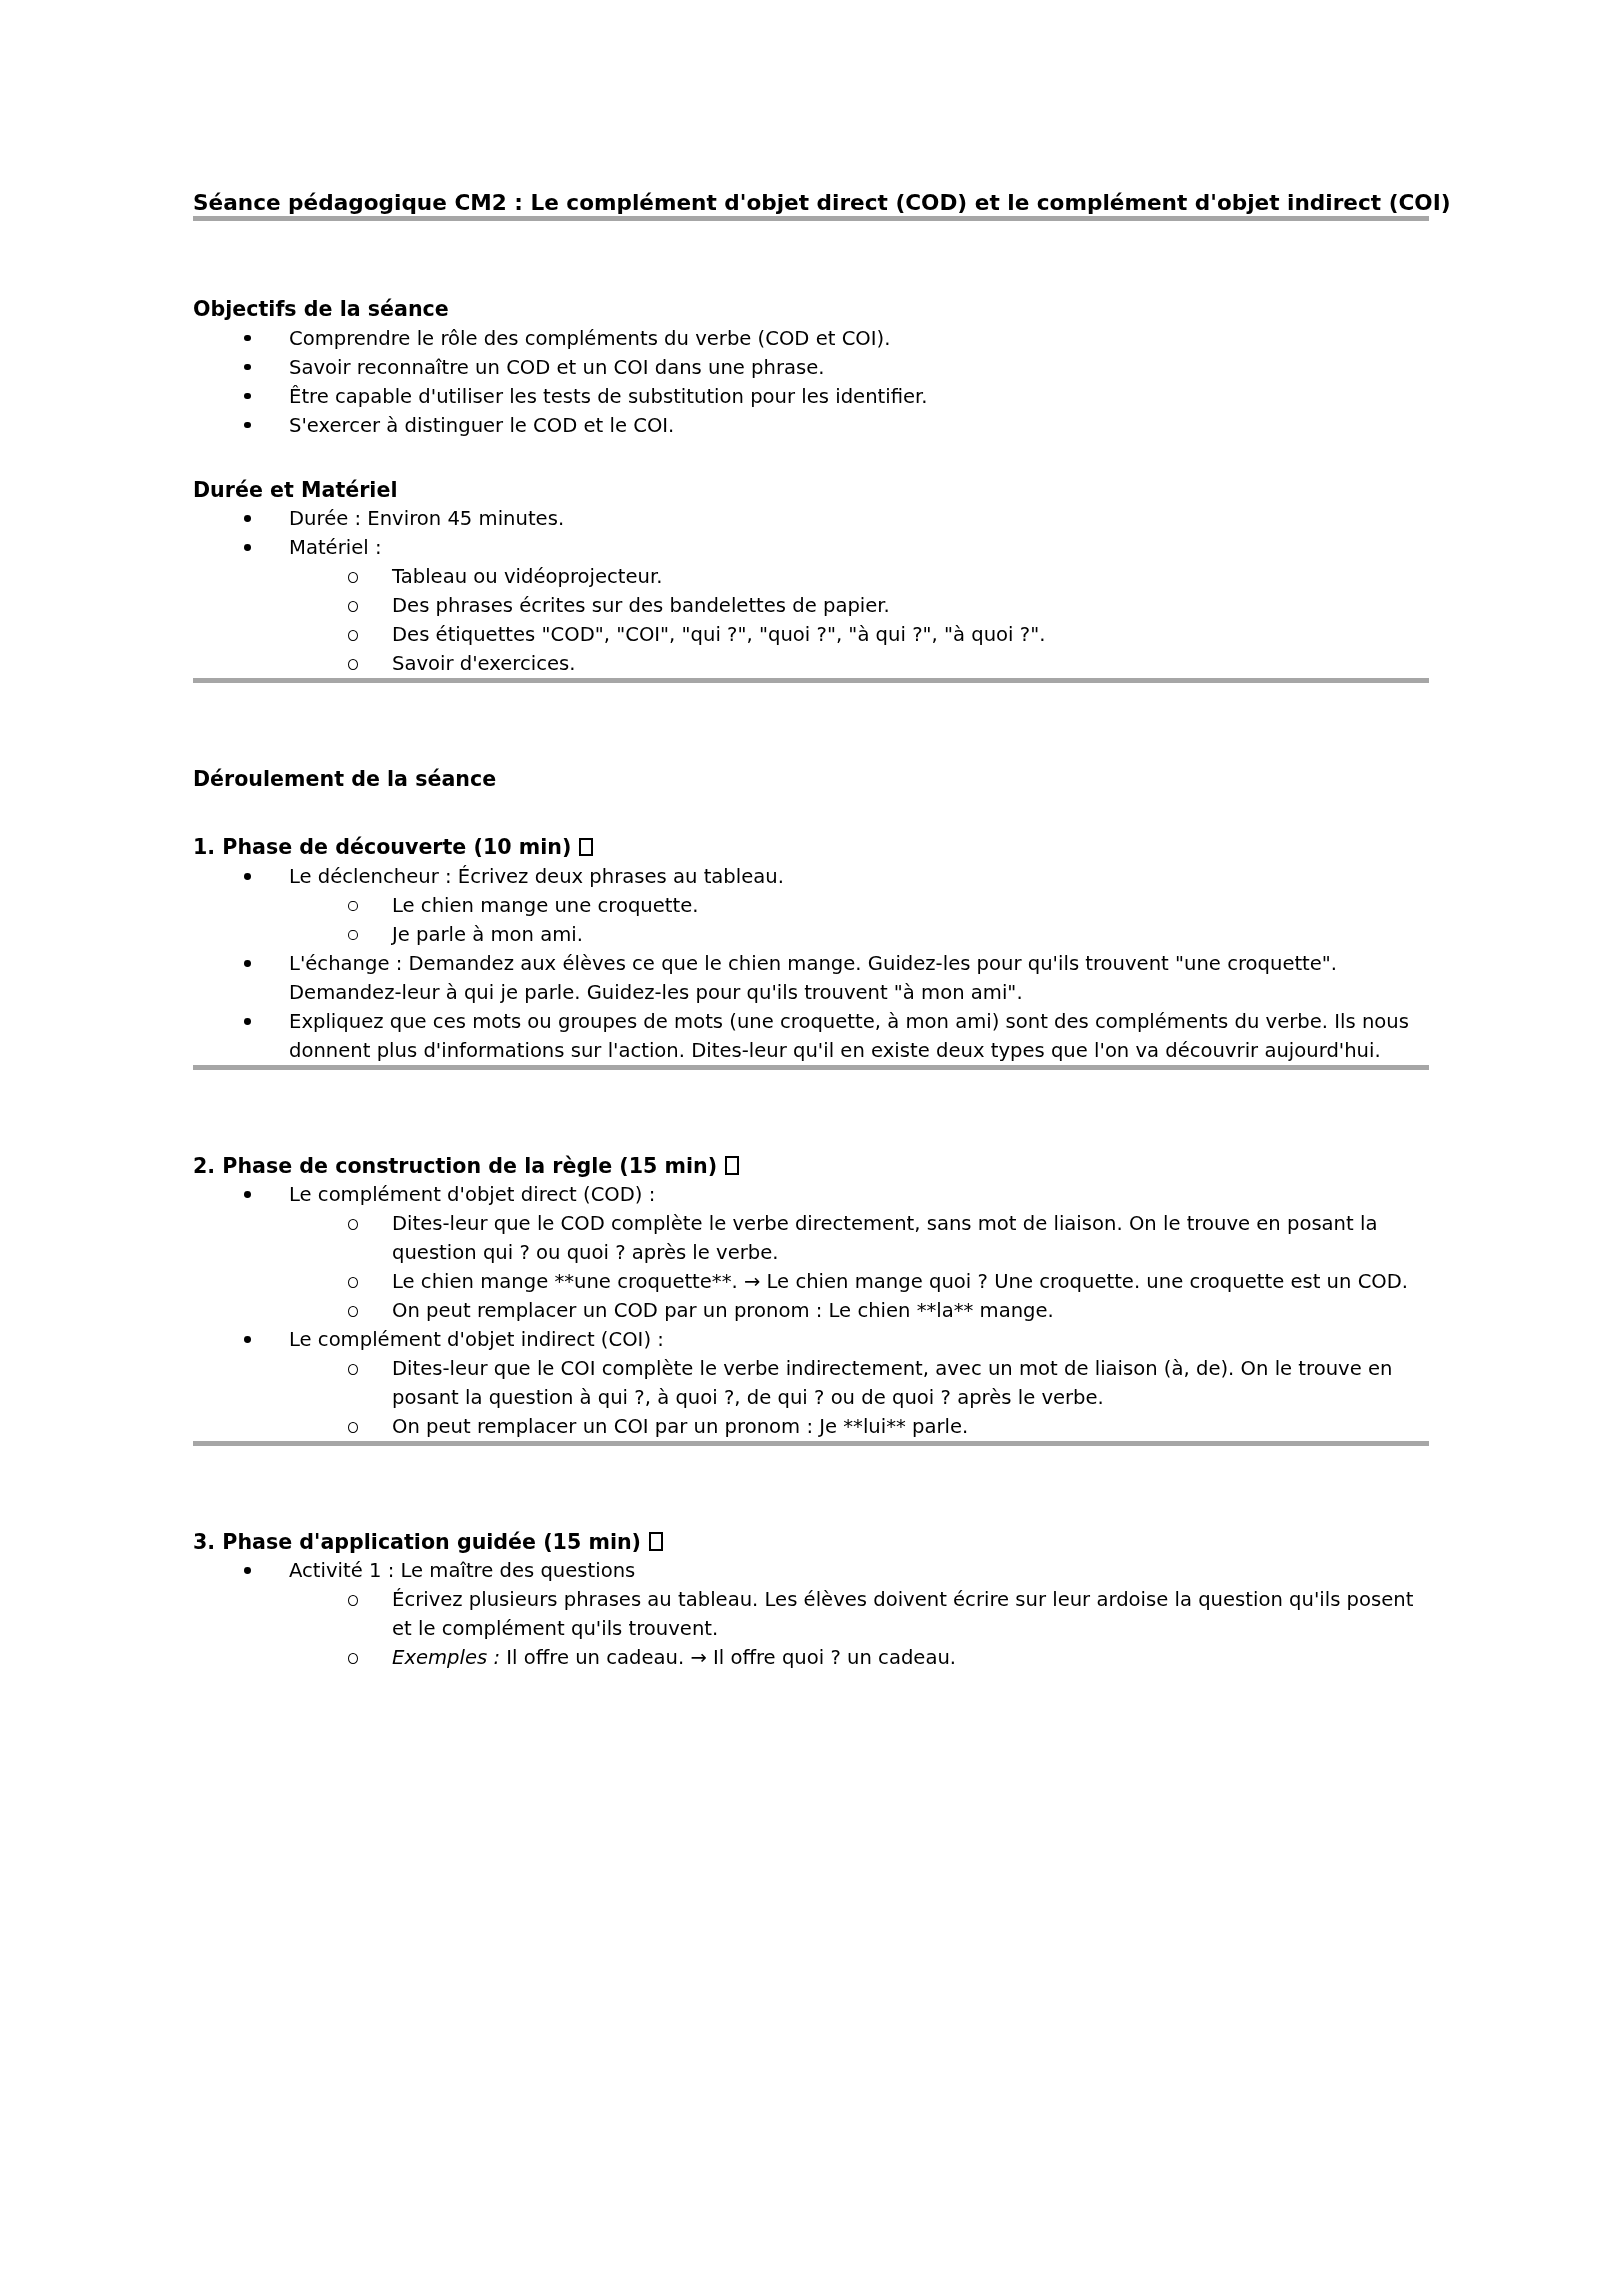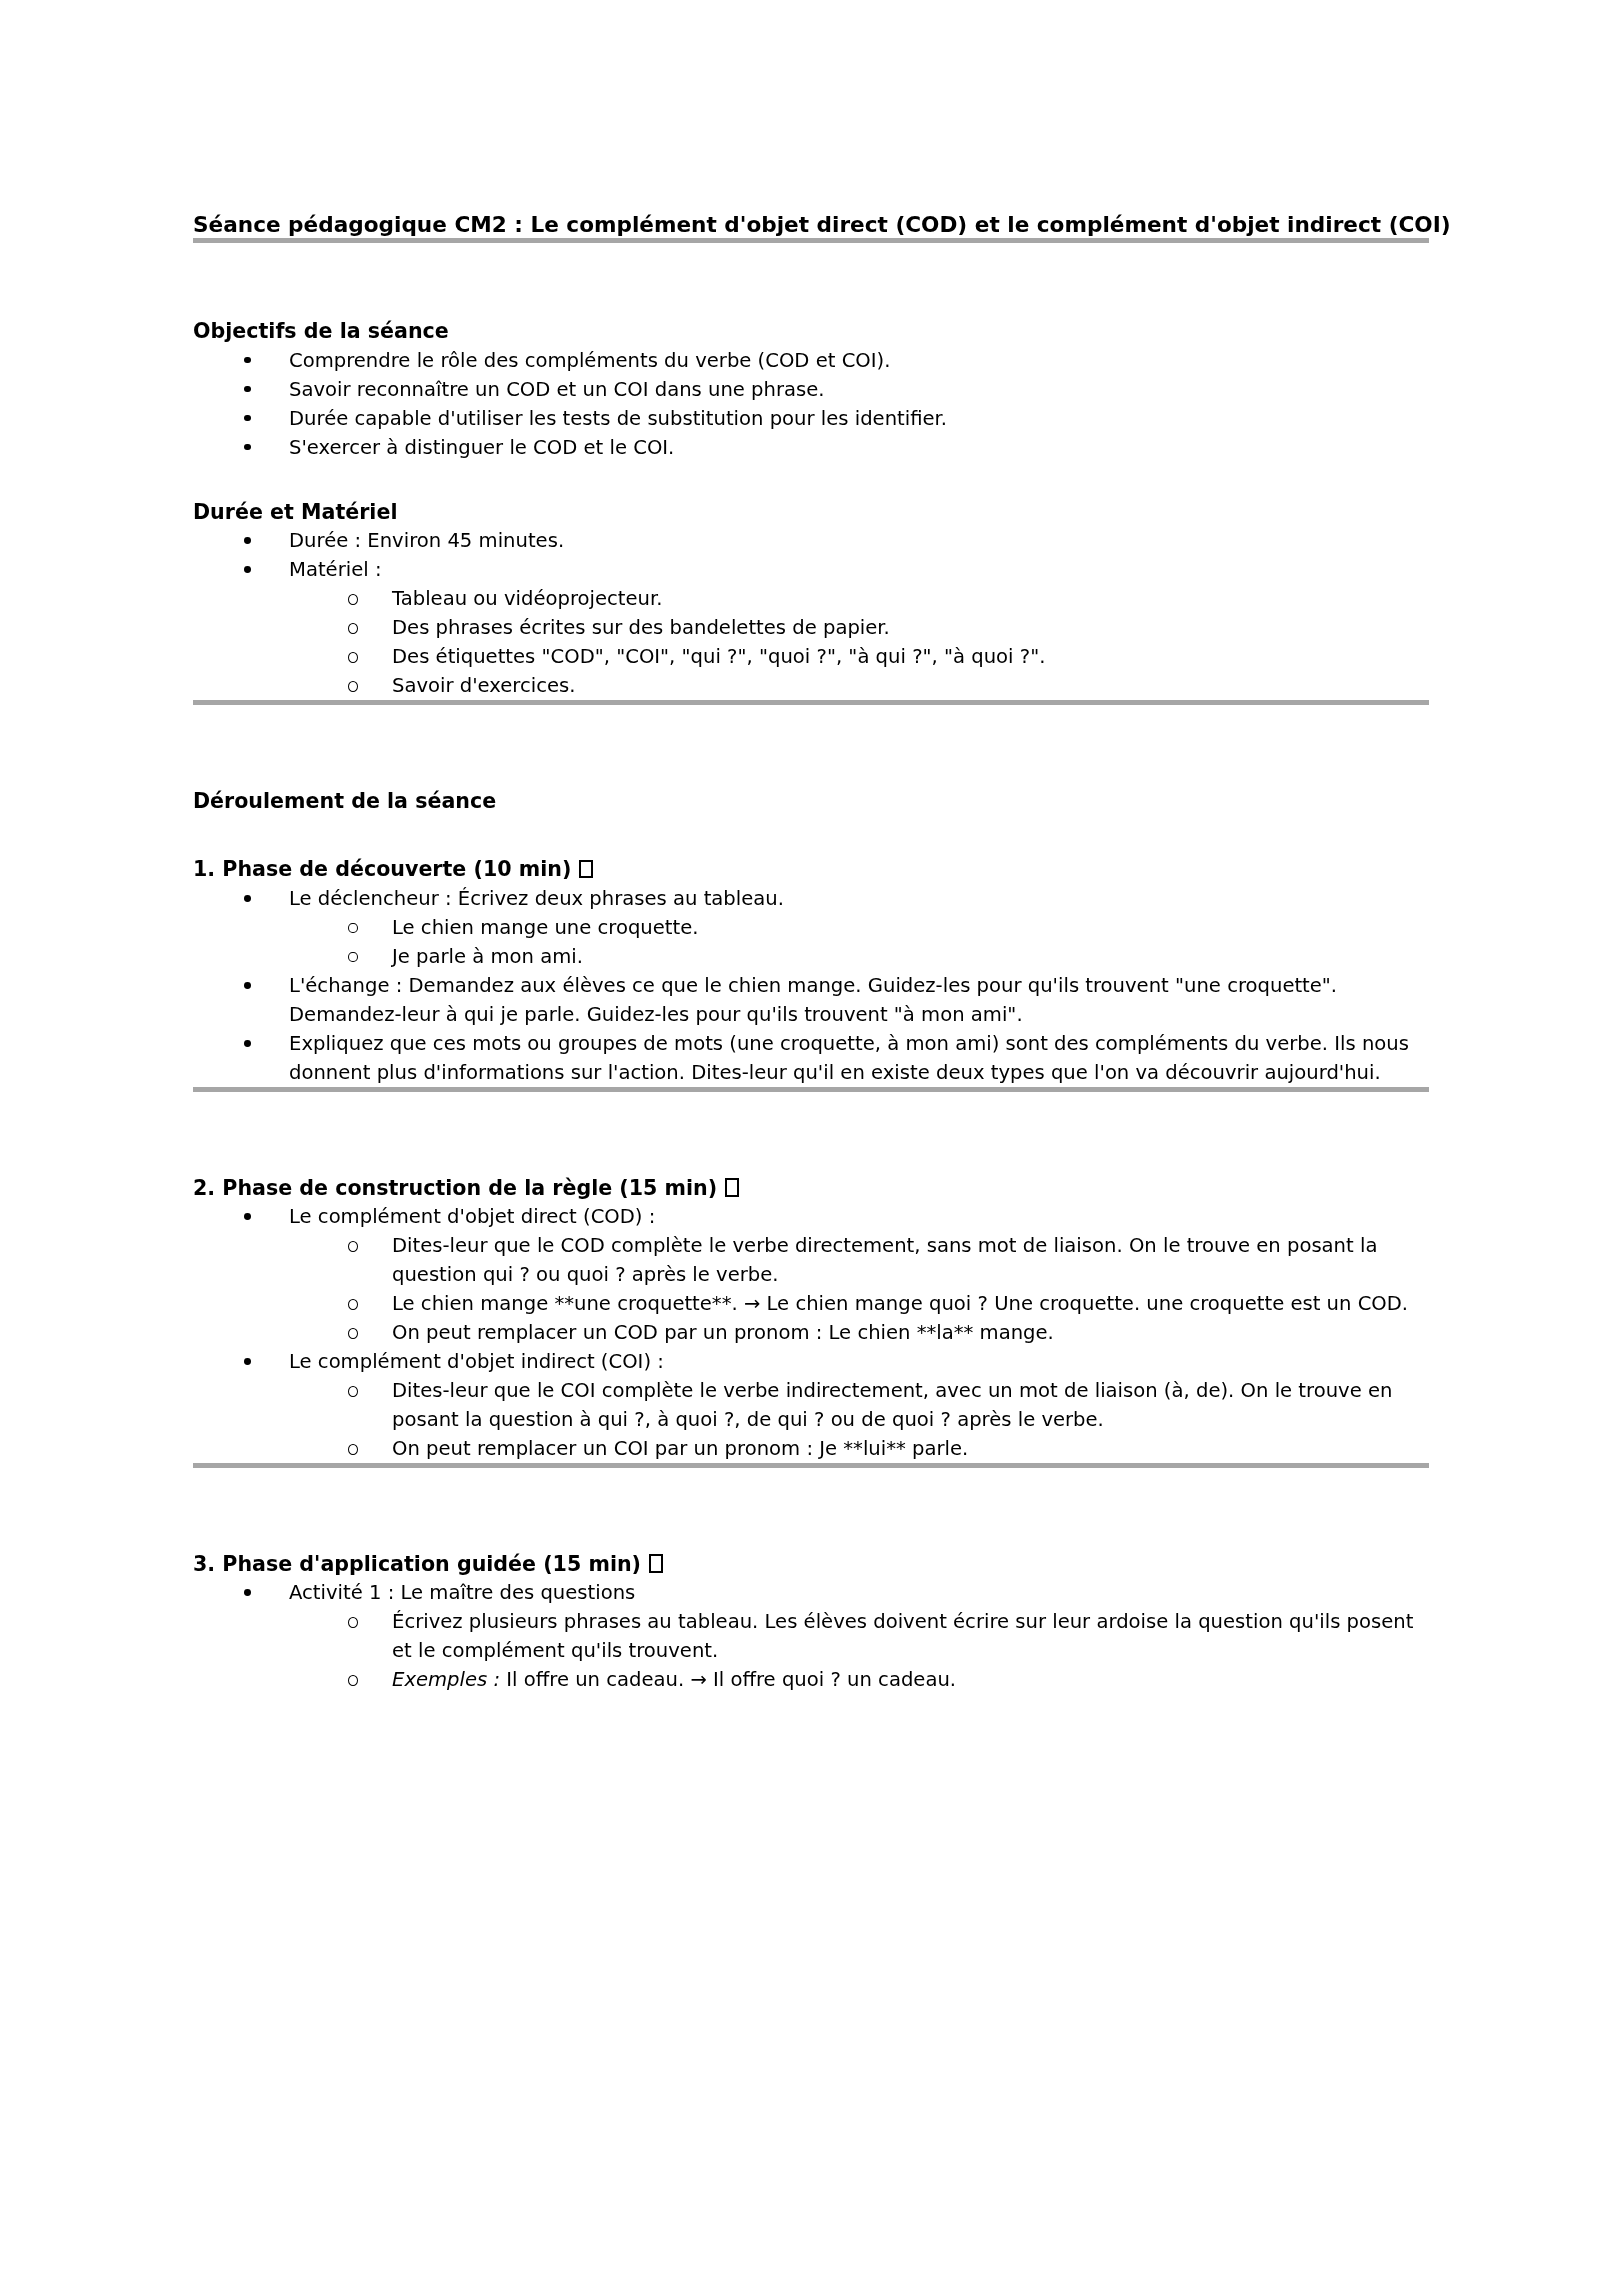--- a/index.html
+++ b/index.html
@@ -10,21 +10,20 @@
     height: 2293px;
     background: #ffffff;
     color: #000000;
     font-family: "DejaVu Sans", "Liberation Sans", sans-serif;
     overflow: hidden;
   }
   .content {
     margin-left: 193px;
     width: 1236px;
     padding-top: 189px;
-    margin-top: 22px;
   }
   .title {
     margin: 0;
     font-size: 21.6px;
     line-height: 27.4px;
     font-weight: 700;
     white-space: nowrap;
   }
   hr.rule {
     border: none;
@@ -101,21 +100,21 @@
       <li class="l1">
         <span class="m1"></span>
         <b>Comprendre</b><span> le rôle des compléments du verbe (COD et COI).</span>
       </li>
       <li class="l1">
         <span class="m1"></span>
         <b>Savoir</b><span> reconnaître un COD et un COI dans une phrase.</span>
       </li>
       <li class="l1">
         <span class="m1"></span>
-        <b>Durée capable</b><span> d'utiliser les tests de substitution pour les identifier.</span>
+        <b>Être capable</b><span> d'utiliser les tests de substitution pour les identifier.</span>
       </li>
       <li class="l1">
         <span class="m1"></span>
         <b>S'exercer</b><span> à distinguer le COD et le COI.</span>
       </li>
     </ul>
 
     <h2 class="mt38">Durée et Matériel</h2>
 
     <ul class="list mt39">

